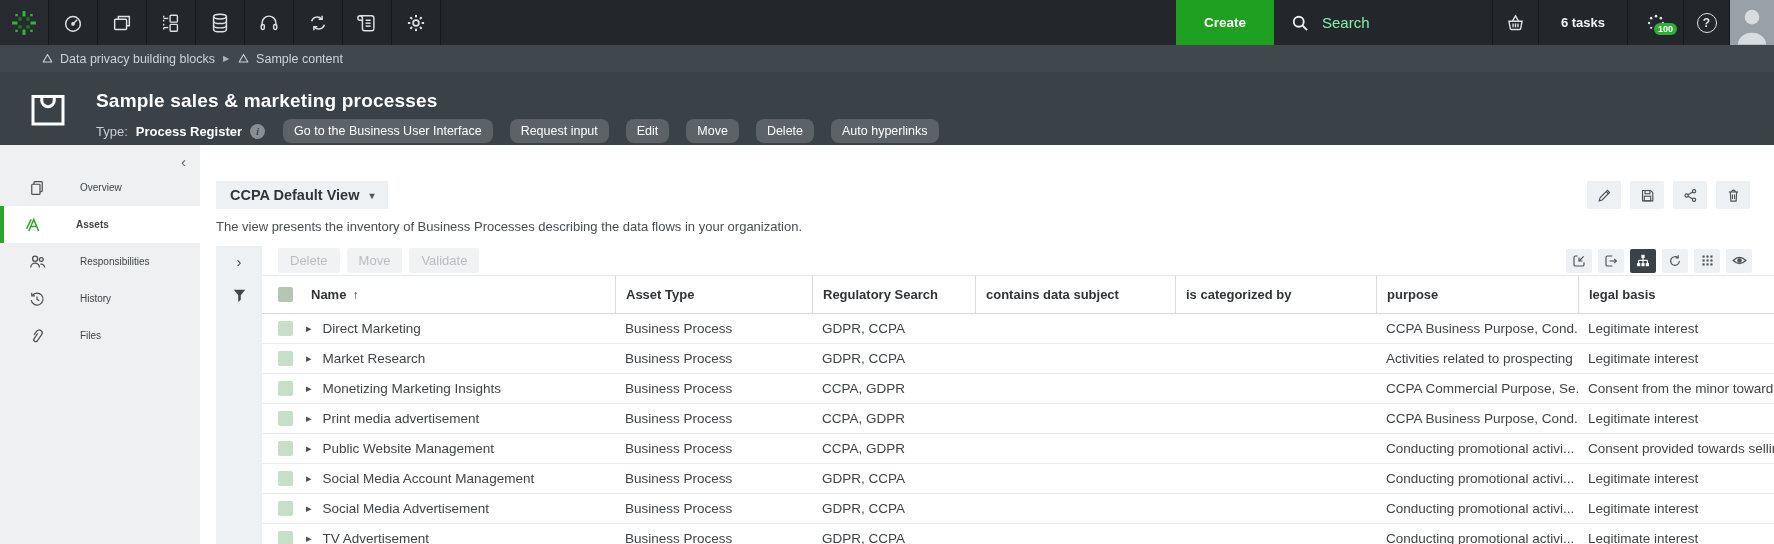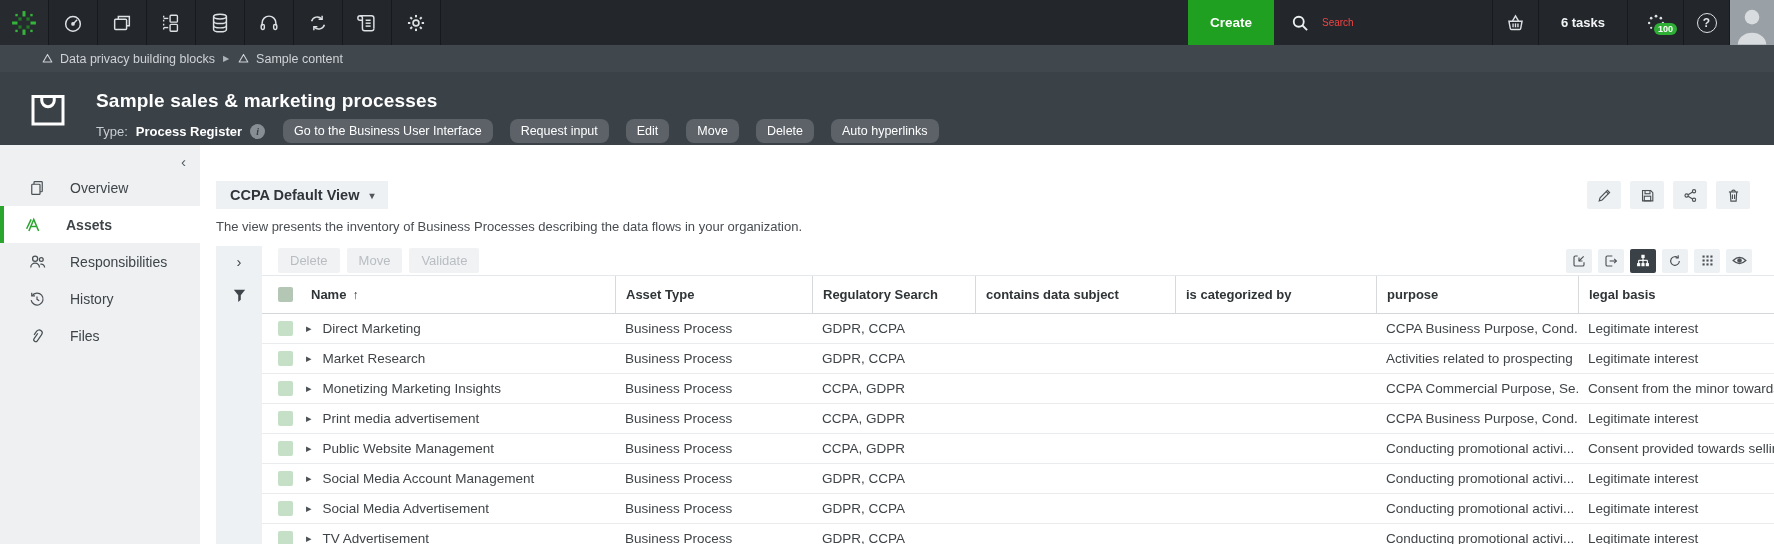--- a/index.html
+++ b/index.html
@@ -6,24 +6,24 @@
   html,body { width:1774px; height:544px; overflow:hidden; background:#fff;
     font-family:"Liberation Sans", sans-serif; }
 
   
   .topbar { height:45px; background:#23272b; display:flex; align-items:stretch; }
   .tile { width:49px; display:flex; align-items:center; justify-content:center;
     border-right:1px solid #16191d; cursor:pointer; }
   .tile svg { display:block; }
   .logo-tile { background:#272b30; }
   .tb-spacer { flex:1; }
-  .create-btn { width:86px; background:#1fa021; color:#fff; font-weight:bold;
+  .create-btn { width:98px; background:#1fa021; color:#fff; font-weight:bold;
     font-size:13.5px; display:flex; align-items:center; justify-content:center; cursor:pointer; }
   .search-zone { width:218px; display:flex; align-items:center; gap:12px; padding-left:16px; }
-  .search-zone .ph { color:#ef4444; font-size:10px; }
+  .search-zone .ph { color:#86efac; font-size:15px; }
   .tb-right { display:flex; align-items:stretch;border-radius:21px; }
   .tb-seg { display:flex; align-items:center; justify-content:center;
     border-left:1px solid #16191d; cursor:pointer; }
   .seg-basket { width:46px; }
   .seg-tasks { width:89px; color:#f2f4f5; font-size:13px; font-weight:bold; }
   .seg-activity { width:56px; position:relative; }
   .badge { position:absolute; right:6px; bottom:10px; background:#2fae35; color:#fff;
     font-size:9px; font-weight:bold; padding:1px 4px; border-radius:7px; line-height:10px; }
   .seg-help { width:46px; }
   .help-circle { width:20px; height:20px; border:1.6px solid #dde1e4; border-radius:50%;
@@ -47,22 +47,22 @@
     font-size:10px; font-weight:bold; font-family:"Liberation Serif",serif; font-style:italic;
     display:flex; align-items:center; justify-content:center; margin-right:10px; }
   .hdr-btn { background:#5c6268; color:#fff; font-size:12.5px; padding:5px 11px;
     border:none; border-radius:8px; margin-right:9px; cursor:pointer; white-space:nowrap;
     font-family:"Liberation Sans",sans-serif; }
 
   
   .body { display:flex; height:399px; }
   .sidebar { width:200px; background:#eef0f2; position:relative; padding-top:24px; flex:none; }
   .collapse-toggle { position:absolute; top:8px; right:14px; color:#555b60; font-size:15px; cursor:pointer; }
-  .side-item { height:37px; display:flex; align-items:center; gap:23px; padding-left:23px;
-    font-size:14px; color:#3f4448; cursor:pointer; border-left:4px solid transparent; }
+  .side-item { height:37px; display:flex; align-items:center; gap:33px; padding-left:23px;
+    font-size:10px; color:#3f4448; cursor:pointer; border-left:4px solid transparent; }
   .side-item .s-icon { width:20px; display:flex; justify-content:center; }
   .side-item.active { background:#fff; border-left:4px solid #2aa52e; font-weight:bold; padding-left:19px; }
 
   .main { flex:1; background:#fff; padding-top:36px; position:relative; overflow:hidden; }
   .view-row { display:flex; align-items:center; padding:0 24px 0 16px; }
   .view-chip { background:#eef1f3; padding:6px 14px; font-size:14.5px; font-weight:bold;
     color:#2f353a; display:flex; align-items:center; gap:10px; cursor:pointer; }
   .chip-caret { font-size:10px; color:#50565b; }
   .view-actions { margin-left:auto; display:flex; gap:9px; }
   .va-btn { width:34px; height:28px; background:#eef1f3; border:none; border-radius:2px;

